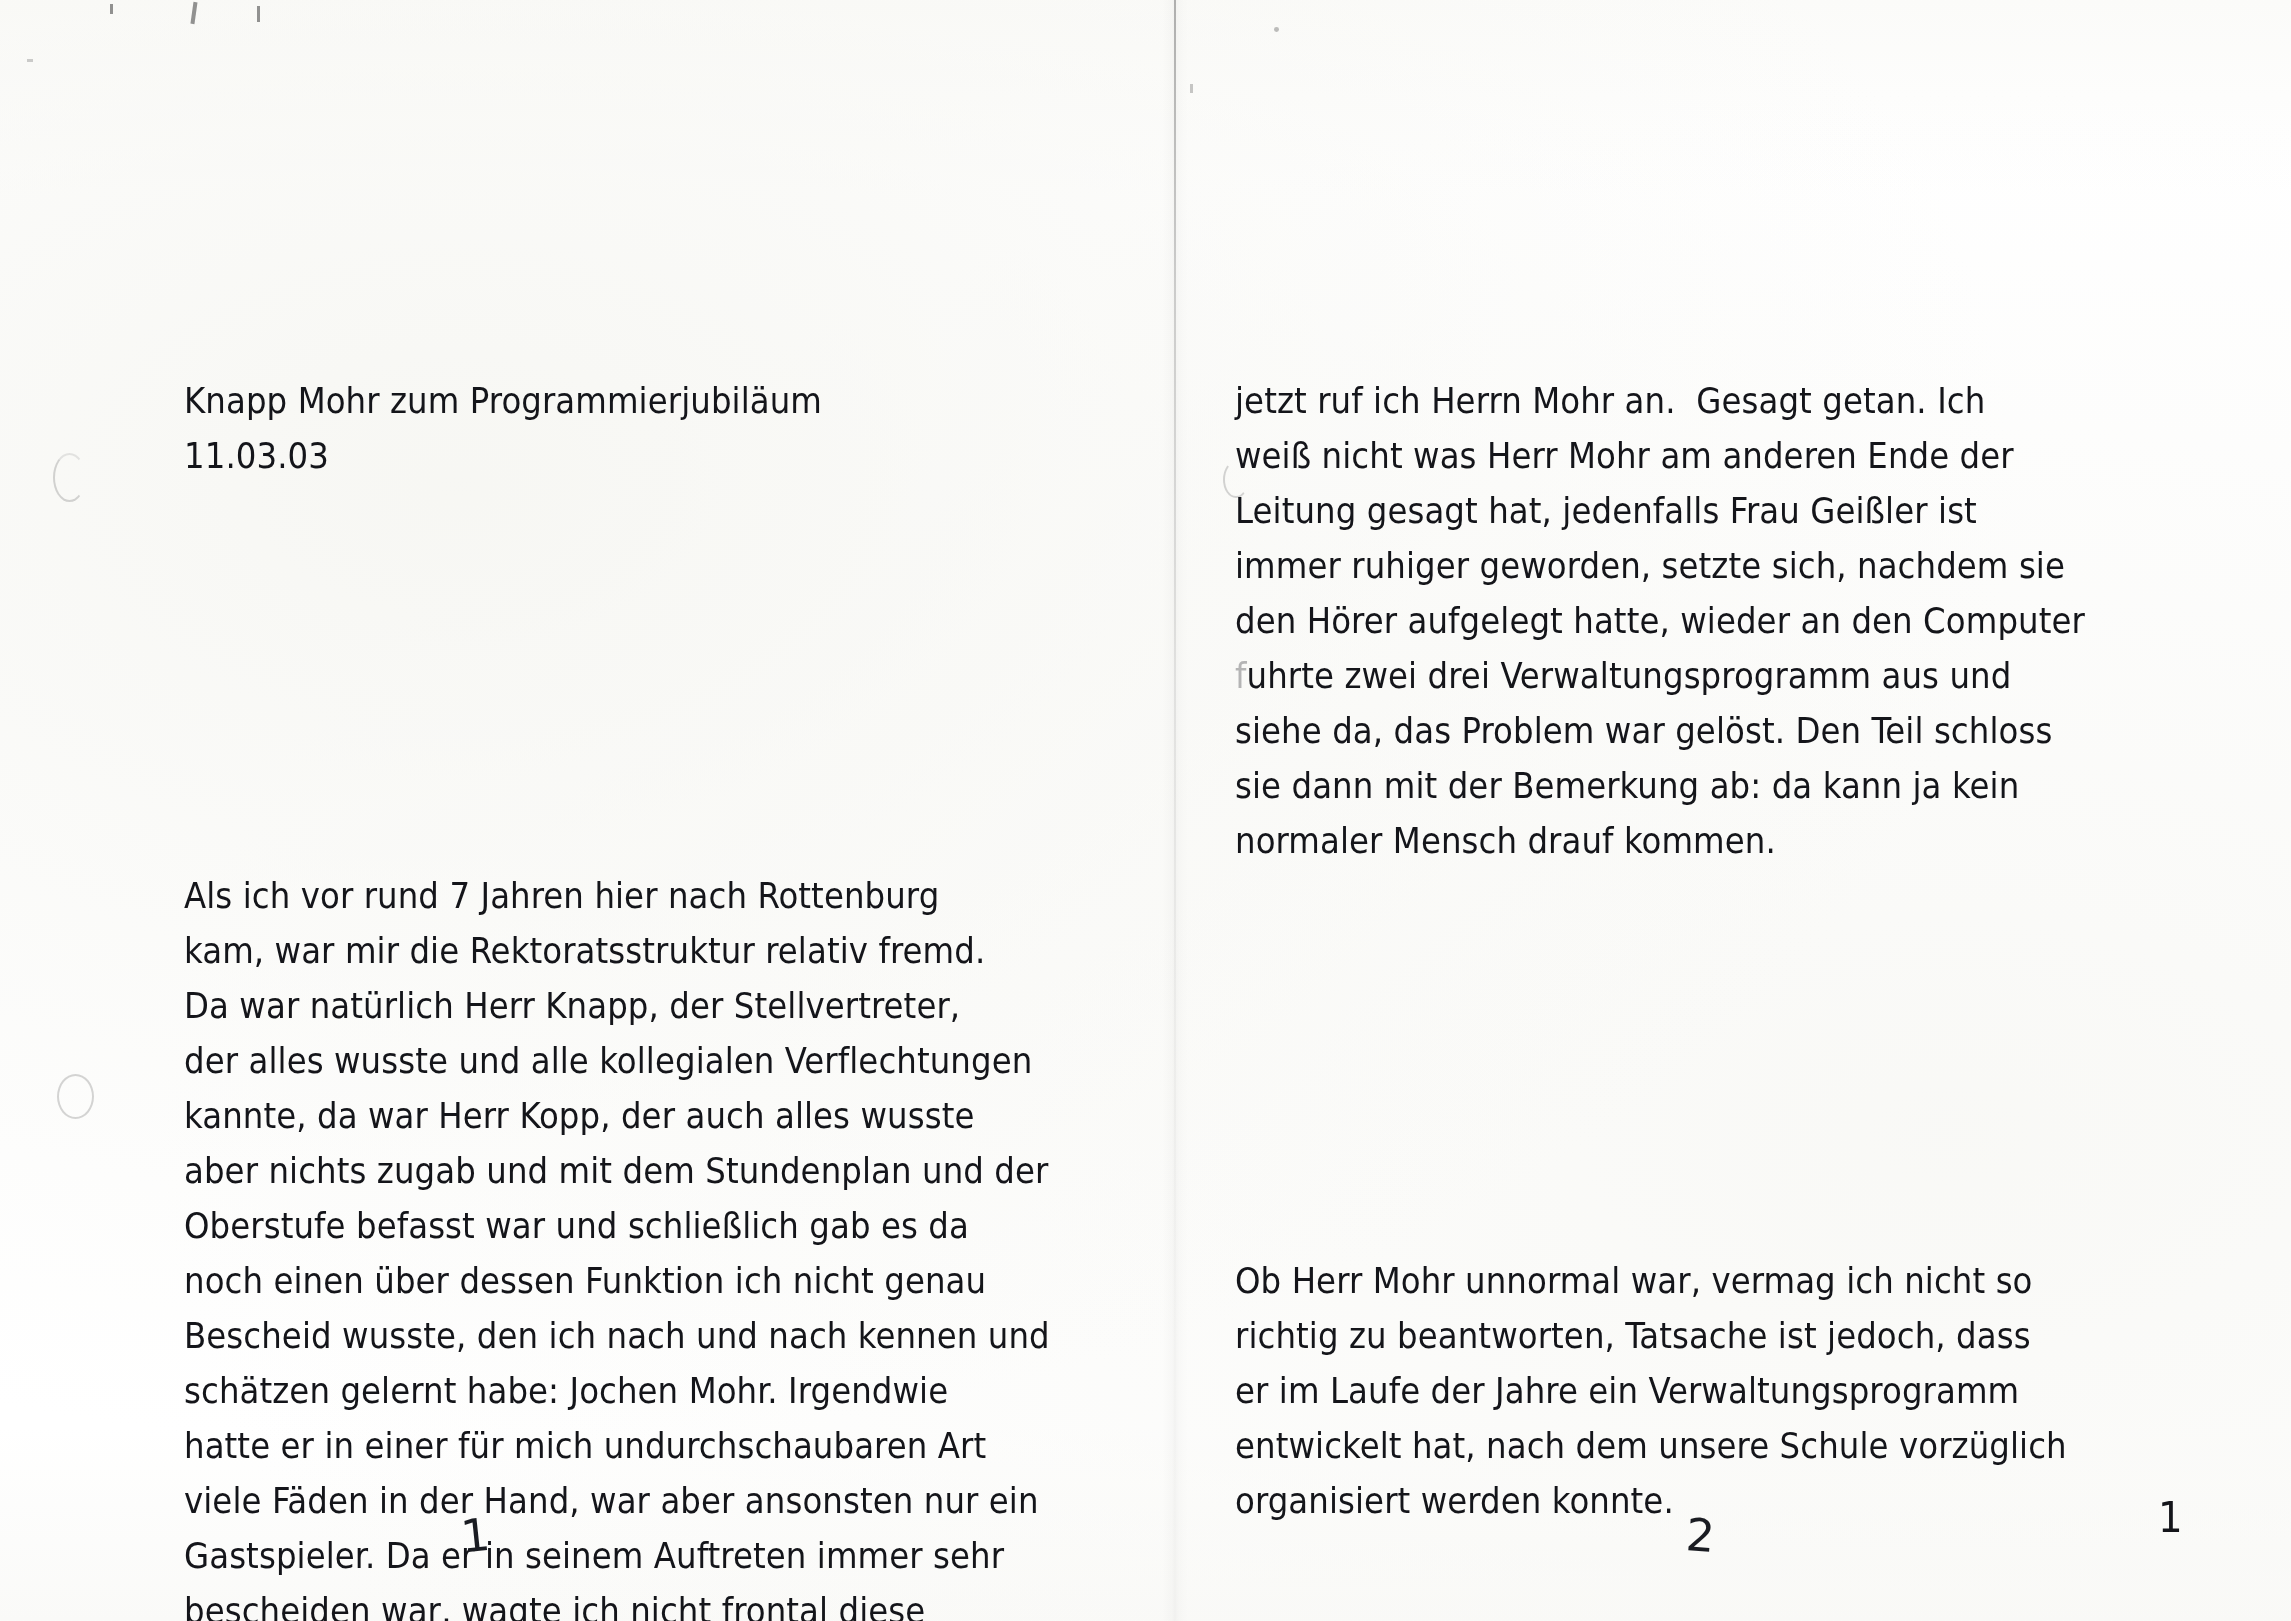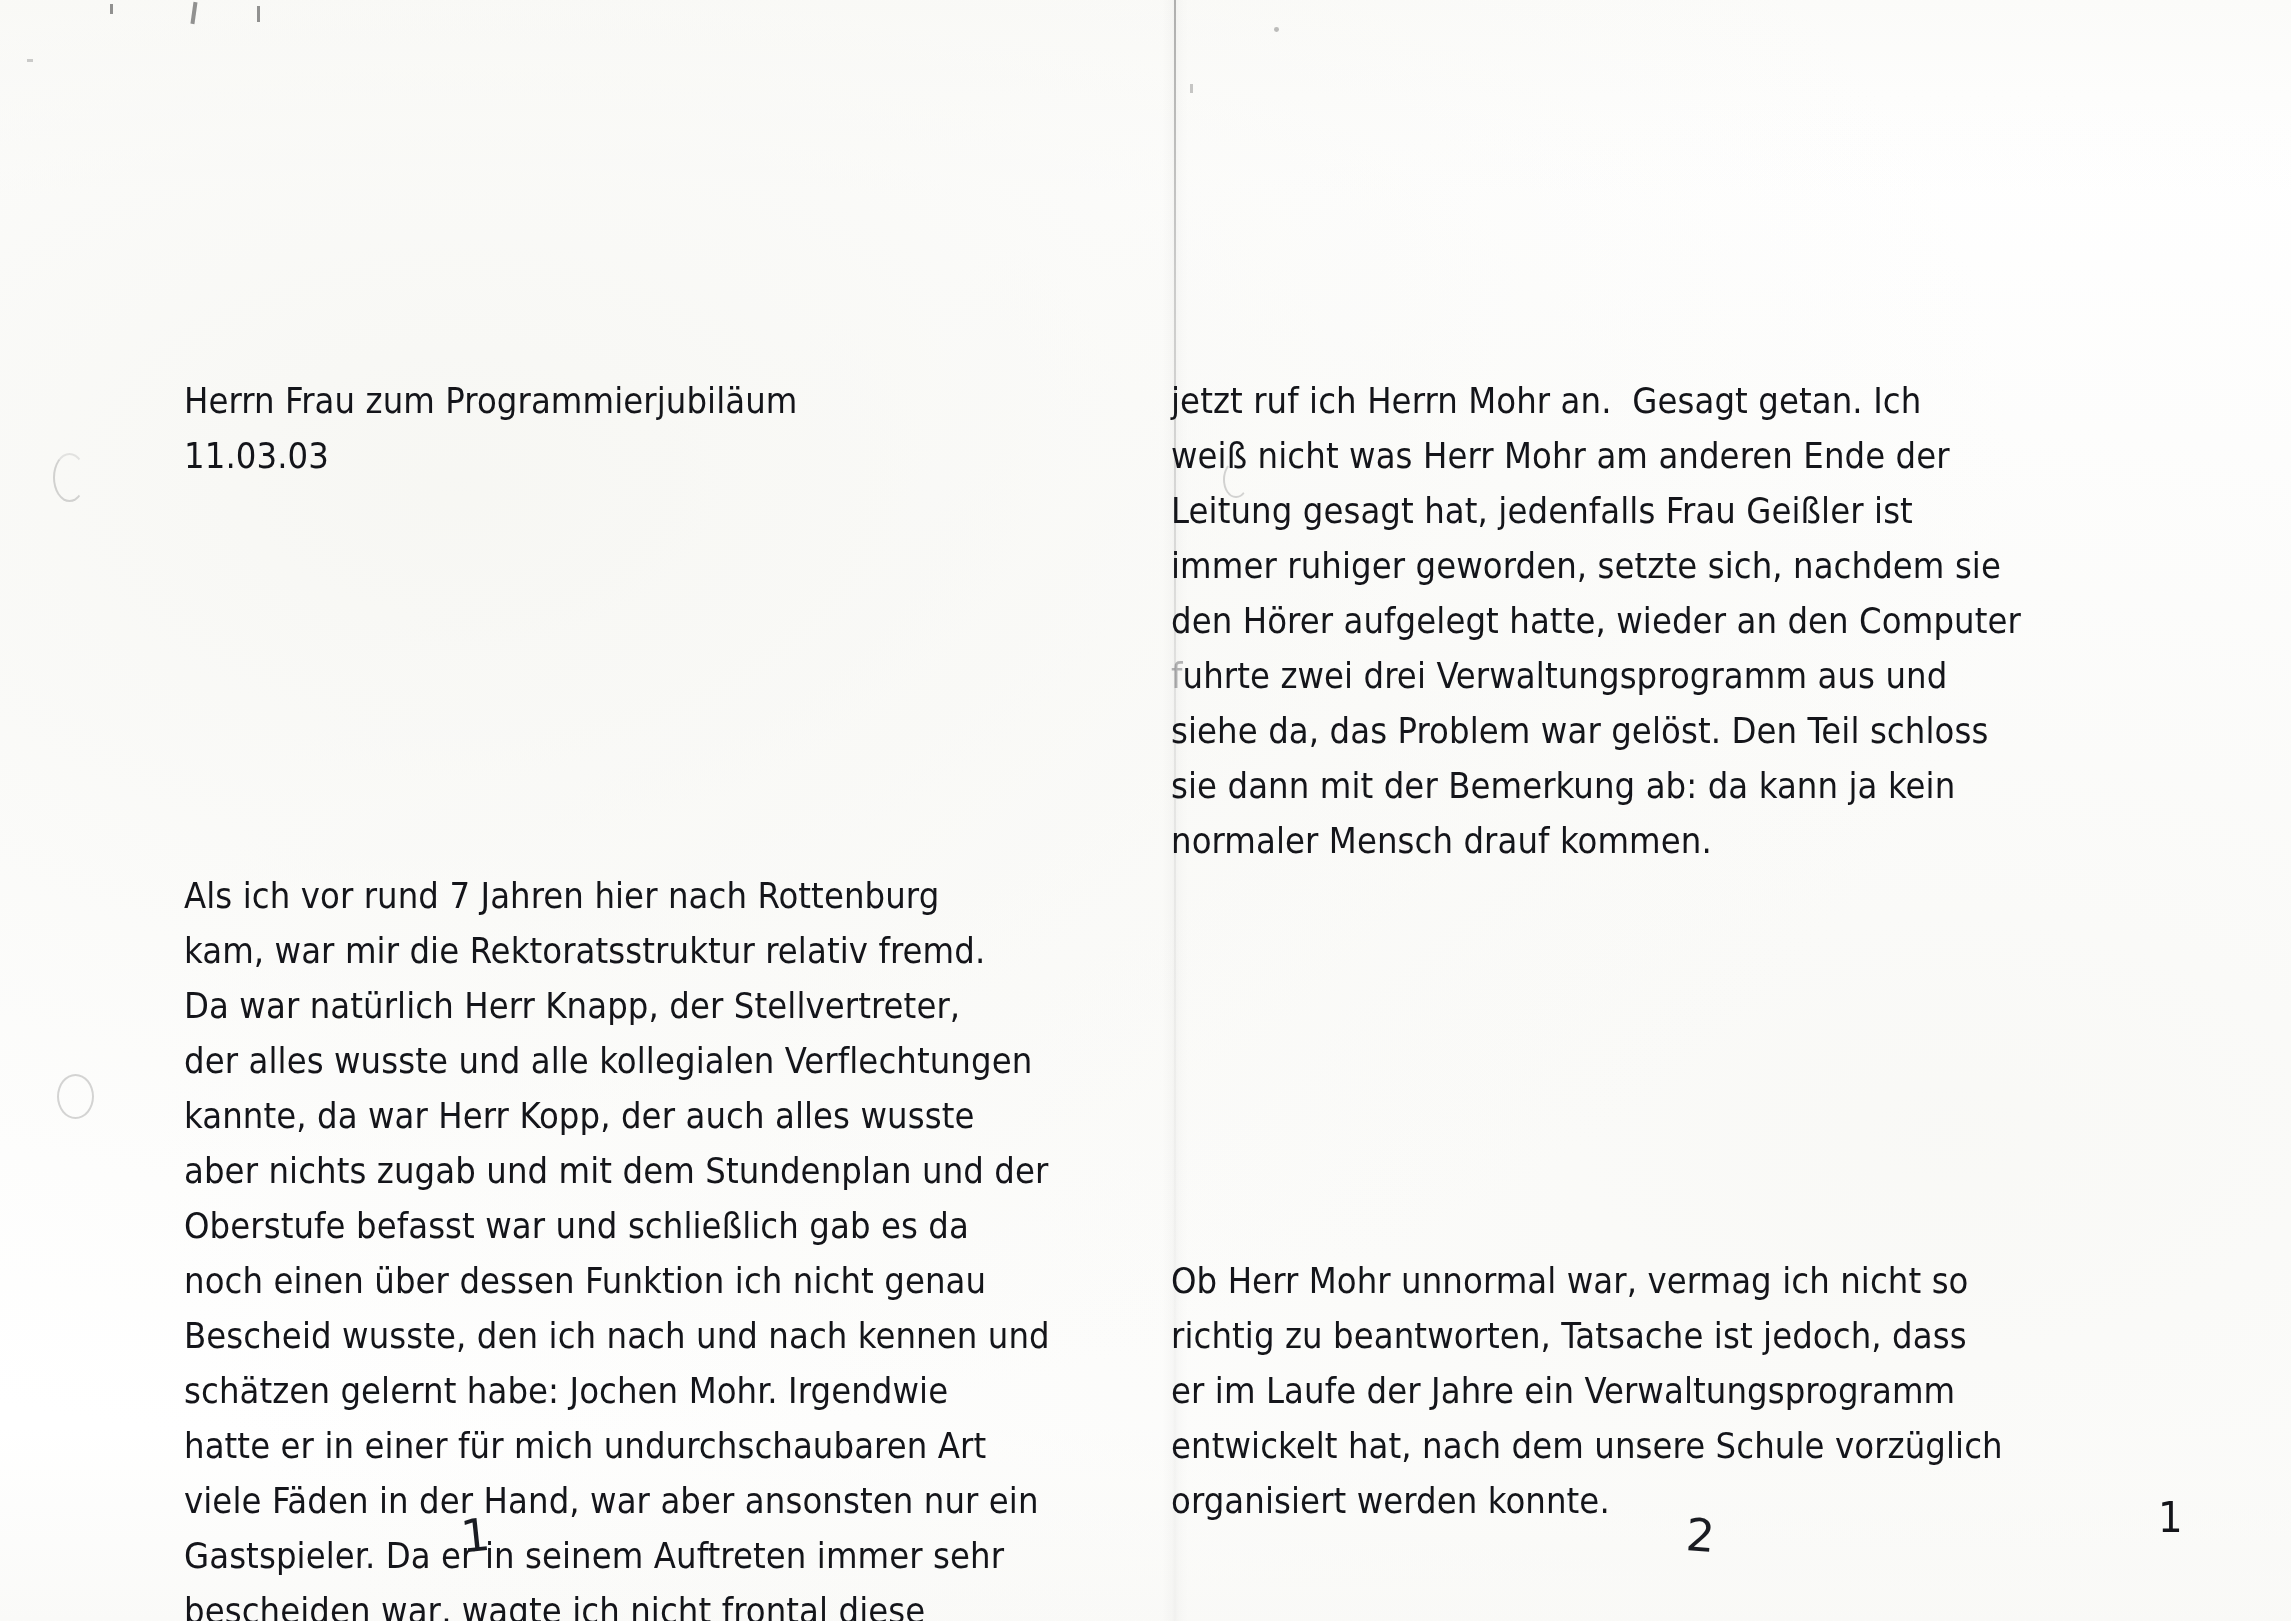--- a/index.html
+++ b/index.html
@@ -72,21 +72,21 @@
     position: absolute;
     background: rgba(60,60,60,0.55);
   }
 
   .page {
     position: absolute;
     top: 0;
     height: 1621px;
   }
   .page-left  { left: 0;      width: 1174px; }
-  .page-right { left: 1112px; width: 1115px; text-decoration: underline; }
+  .page-right { left: 1176px; width: 1115px; text-decoration: underline; }
 
   .textblock {
     position: absolute;
     font-family: "DejaVu Sans Condensed", "DejaVu Sans", sans-serif;
     font-size: 36px;
     line-height: 55px;
     color: #14151a;
     letter-spacing: 0.1px;
     white-space: pre-wrap;
     font-stretch: condensed;
@@ -143,21 +143,21 @@
   <div class="hole h1"></div>
   <div class="hole h2"></div>
   <div class="hole h3"></div>
 
   <div class="fold-shadow"></div>
   <div class="fold-line"></div>
 
   <div class="page page-left">
     <div class="textblock col-left">
 
-      <div class="heading"><span>Herrn Frau zum Programmierjubiläum</span>
+      <div class="heading"><span>Knapp Mohr zum Programmierjubiläum</span>
 <span>11.03.03</span></div>
 
       <div class="spacer"></div>
 
       <p class="para">Als ich vor rund 7 Jahren hier nach Rottenburg
 kam, war mir die Rektoratsstruktur relativ fremd.
 Da war natürlich Herr Knapp, der Stellvertreter,
 der alles wusste und alle kollegialen Verflechtungen
 kannte, da war Herr Kopp, der auch alles wusste
 aber nichts zugab und mit dem Stundenplan und der

